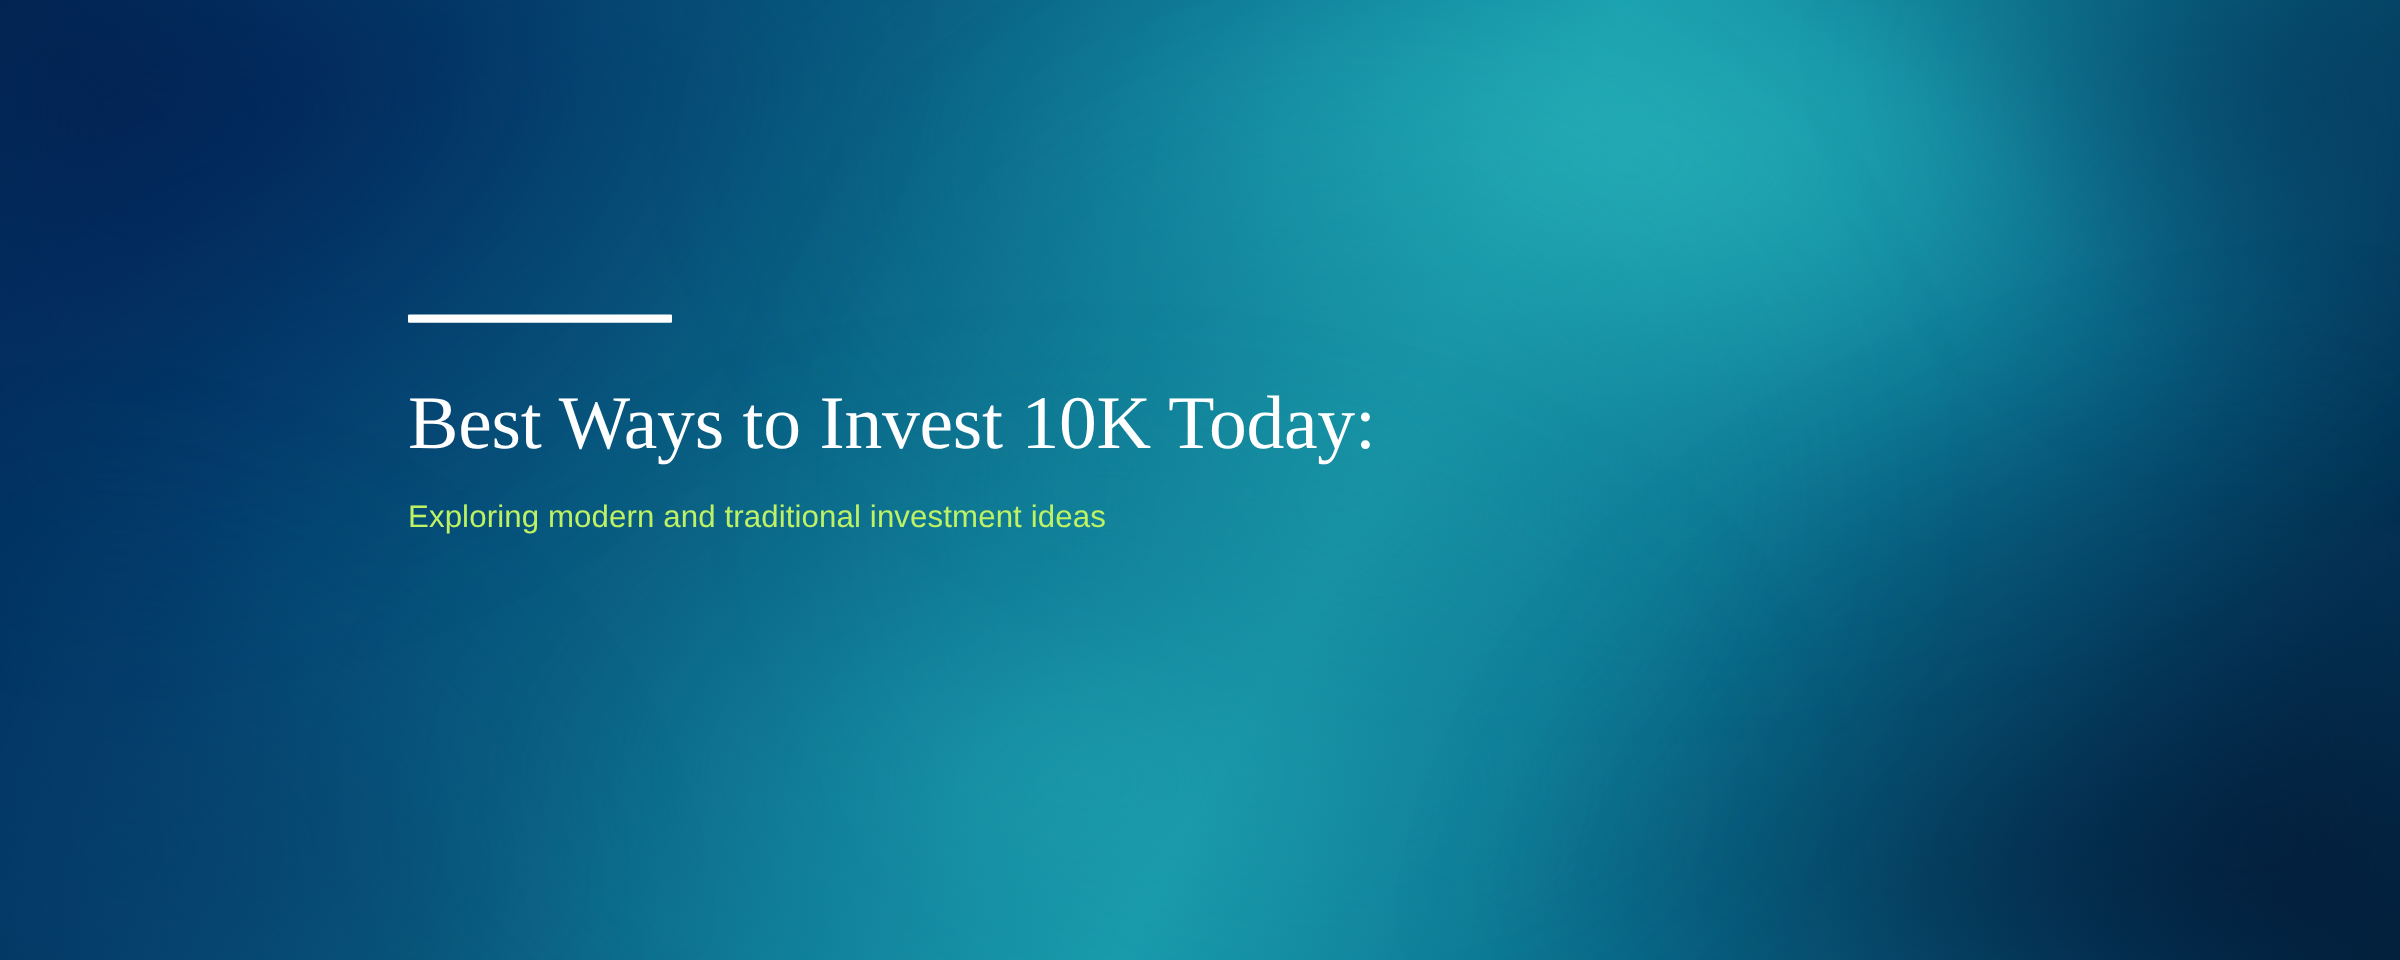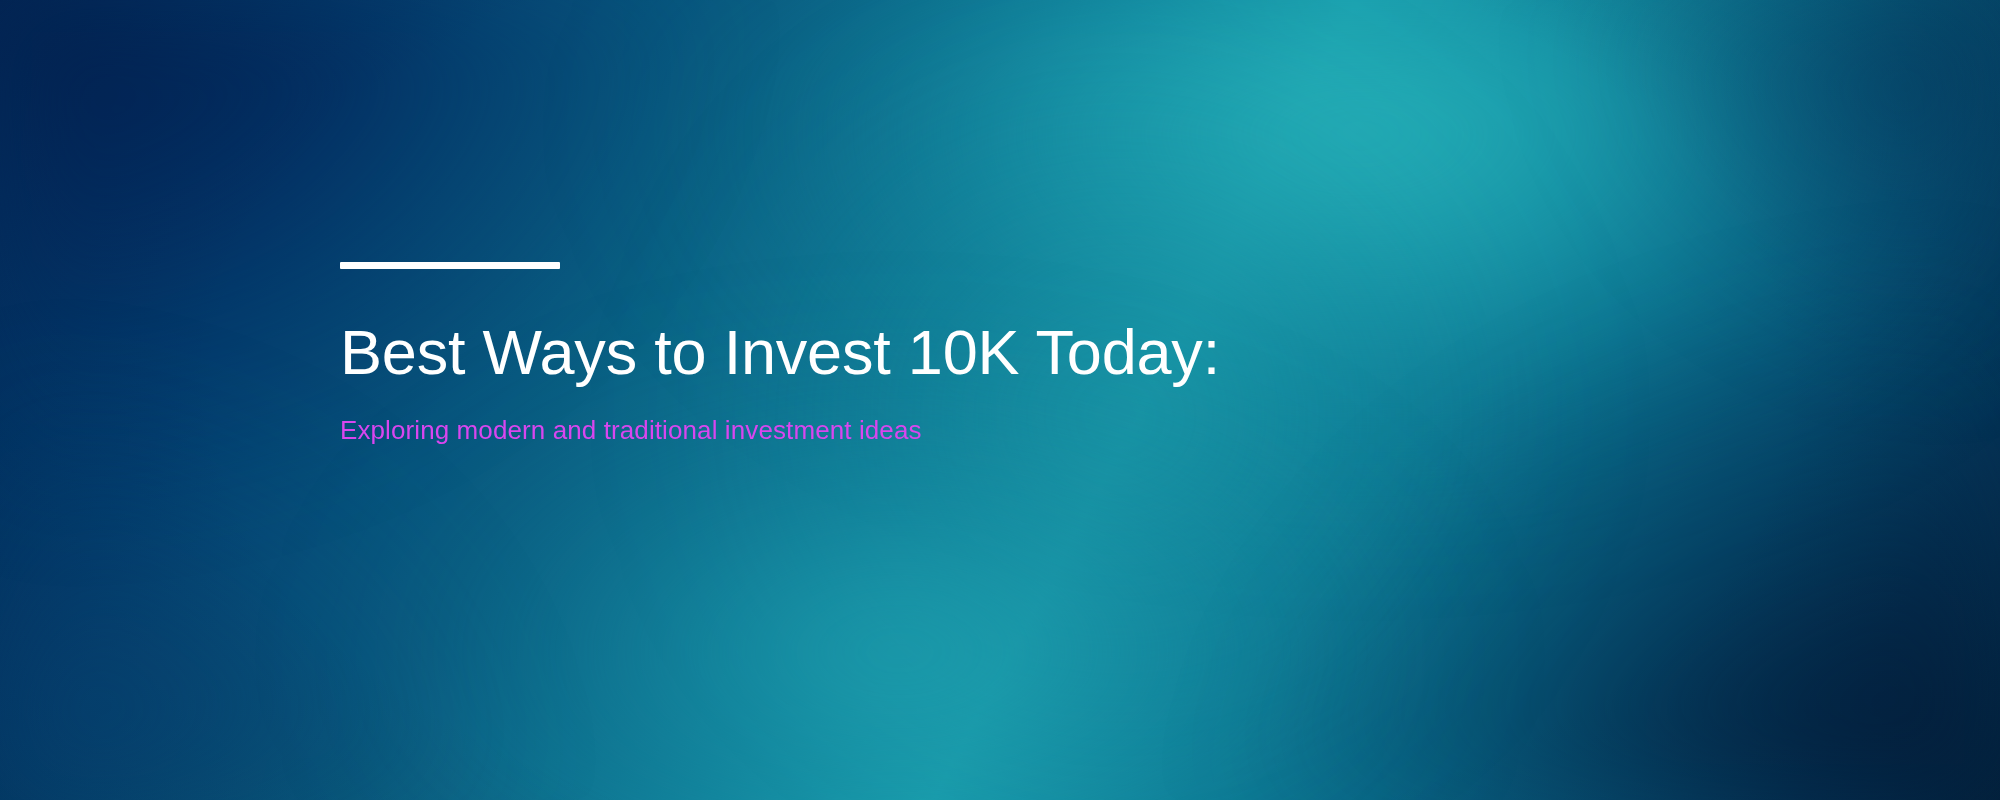--- a/index.html
+++ b/index.html
@@ -139,28 +139,29 @@
   }
 
   #headline {
     margin: 0;
     color: #ffffff;
     font-size: 63px;
     line-height: 78px;
     font-weight: 300;
     letter-spacing: -0.2px;
     white-space: nowrap;
+    font-family: Liberation Serif, serif;
   }
   #headline .hl-line {
     display: block;
   }
 
   #subtitle {
     margin: 22px 0 0 0;
-    color: #d946ef;
+    color: #bef264;
     font-size: 26px;
     line-height: 34px;
     font-weight: 400;
     letter-spacing: 0.1px;
     white-space: nowrap;
   }
 </style>
 </head>
 <body>
 

